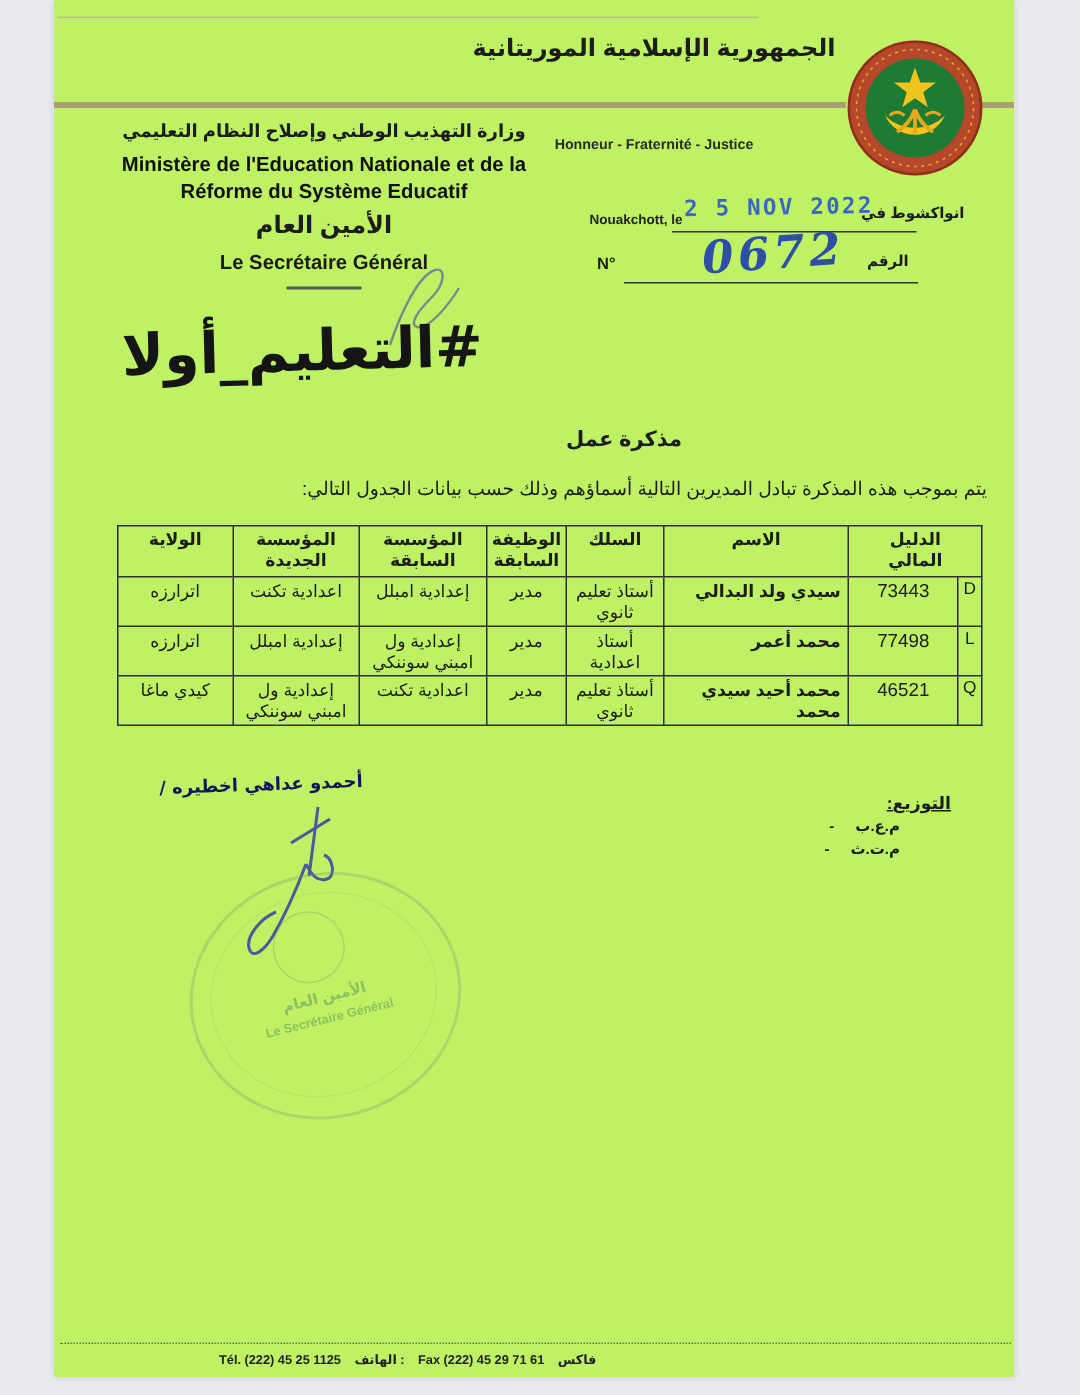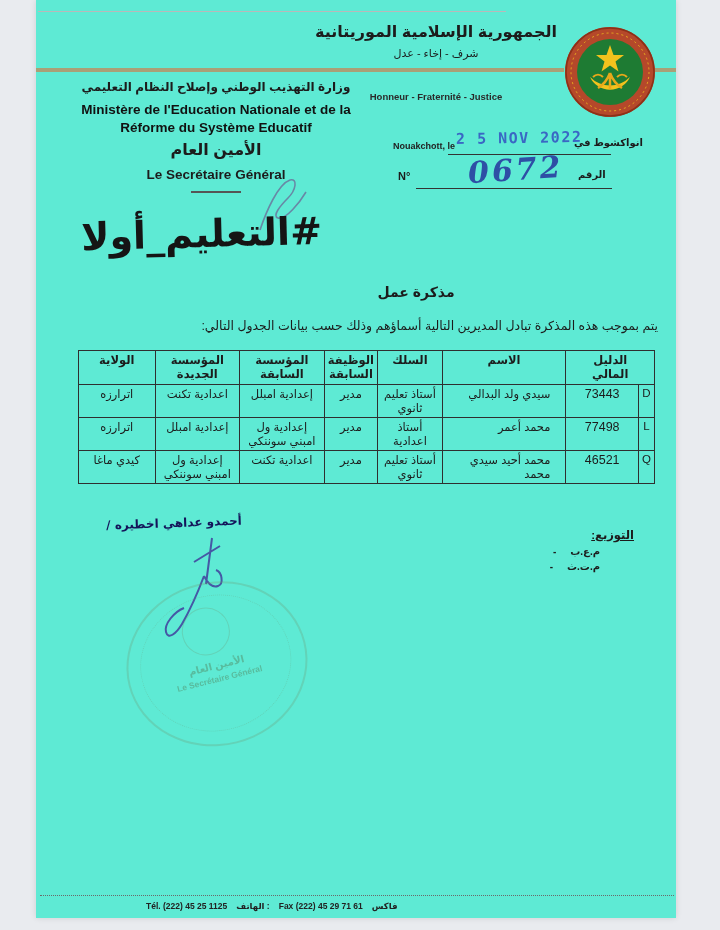--- a/index.html
+++ b/index.html
@@ -4,21 +4,21 @@
 <style>
   html,body{margin:0;padding:0;}
   body{
     width:720px;height:930px;position:relative;overflow:hidden;
     background:#e9ebef;
     font-family:"Liberation Sans","DejaVu Sans",sans-serif;
     color:#1c1c1c;
   }
   .paper{
     position:absolute;left:36px;top:0;width:640px;height:918px;
-    background:#5eead4;box-shadow:0 0 6px rgba(0,0,0,.12);
+    background:#bef264;box-shadow:0 0 6px rgba(0,0,0,.12);
   }
   .abs{position:absolute;}
   .ar{direction:rtl;}
   .ctr{text-align:center;}
   
   .topline{top:11px;left:2px;width:468px;height:1px;background:#b9b9b9;}
   .nat-title{top:22px;left:270px;width:260px;font-weight:bold;font-size:16px;letter-spacing:.5px;}
   .motto-ar{top:47px;left:270px;width:260px;font-size:11px;}
   .goldline{top:68px;left:0;height:4px;background:#a9a077;}
   .goldline.main{width:528px;}
@@ -45,21 +45,21 @@
   
   .hashtag{top:212px;left:8px;width:315px;font-size:38px;font-weight:bold;color:#151515;
            text-align:center;transform:rotate(-1.5deg);font-family:"DejaVu Sans",sans-serif;}
   .memo-title{top:284px;left:280px;width:200px;font-weight:bold;font-size:14px;}
   .memo-body{top:318px;left:100px;width:522px;font-size:12.5px;text-align:right;}
   
   .tbl{top:350px;left:42px;width:577px;border-collapse:collapse;direction:rtl;}
   .tbl td,.tbl th{border:1px solid #2f2f2f;padding:2px 3px;font-size:11.5px;vertical-align:top;
                   text-align:center;font-family:"Liberation Sans","DejaVu Sans",sans-serif;}
   .tbl th{font-weight:bold;line-height:1.25;}
-  .tbl td.name{text-align:right;padding-right:15px;}
+  .tbl td.name{text-align:right;padding-right:5px;font-weight:bold;}
   .tbl td.num{font-size:12.5px;}
   .c-letter{width:16px;} .c-id{width:72px;} .c-name{width:123px;} .c-corps{width:64px;}
   .c-job{width:44px;} .c-prev{width:84px;} .c-new{width:84px;} .c-wil{width:76px;}
   
   .sig-name{top:516px;left:58px;width:160px;font-size:12px;font-weight:bold;color:#14145a;
             text-align:center;transform:rotate(-2deg);font-family:"DejaVu Sans",sans-serif;}
   .sig-svg{top:532px;left:118px;}
   .sig-svg-top{top:172px;left:212px;}
   .stamp{top:578px;left:82px;width:196px;height:172px;transform:rotate(-14deg);opacity:.5;}
   .stamp .ring{position:absolute;left:8px;top:4px;width:178px;height:160px;border:2px solid rgba(110,150,112,.55);
@@ -85,21 +85,20 @@
 </head>
 <body>
 
 <div class="paper">
 
   <div class="abs topline"></div>
   <div class="abs goldline main"></div>
   <div class="abs goldline tail"></div>
 
   <div class="abs nat-title ar ctr">الجمهورية الإسلامية الموريتانية</div>
-  <div class="abs motto-ar ar ctr">شرف - إخاء - عدل</div>
   <div class="abs motto-fr ctr">Honneur - Fraternité - Justice</div>
 
   <div class="abs" style="top:25px;left:527px;width:94px;height:94px;">
     <svg width="94" height="94" viewBox="0 0 94 94">
       <circle cx="47" cy="47" r="45" fill="#b5482a"></circle>
       <circle cx="47" cy="47" r="44" fill="none" stroke="#8d3018" stroke-width="1.5"></circle>
       <circle cx="47" cy="47" r="33" fill="#1e7b33"></circle>
       <circle cx="47" cy="47" r="39" fill="none" stroke="#f2c21d" stroke-width="1" stroke-dasharray="2 3" opacity=".8"></circle>
       <polygon points="47,20 50.5,30 61,30 52.5,36.5 55.5,46.5 47,40.5 38.5,46.5 41.5,36.5 33,30 43.5,30" fill="#f2c21d"></polygon>
       <path d="M27,52 A22 22 0 0 0 67,52 A28 28 0 0 1 27,52 Z" fill="#f2c21d"></path>

